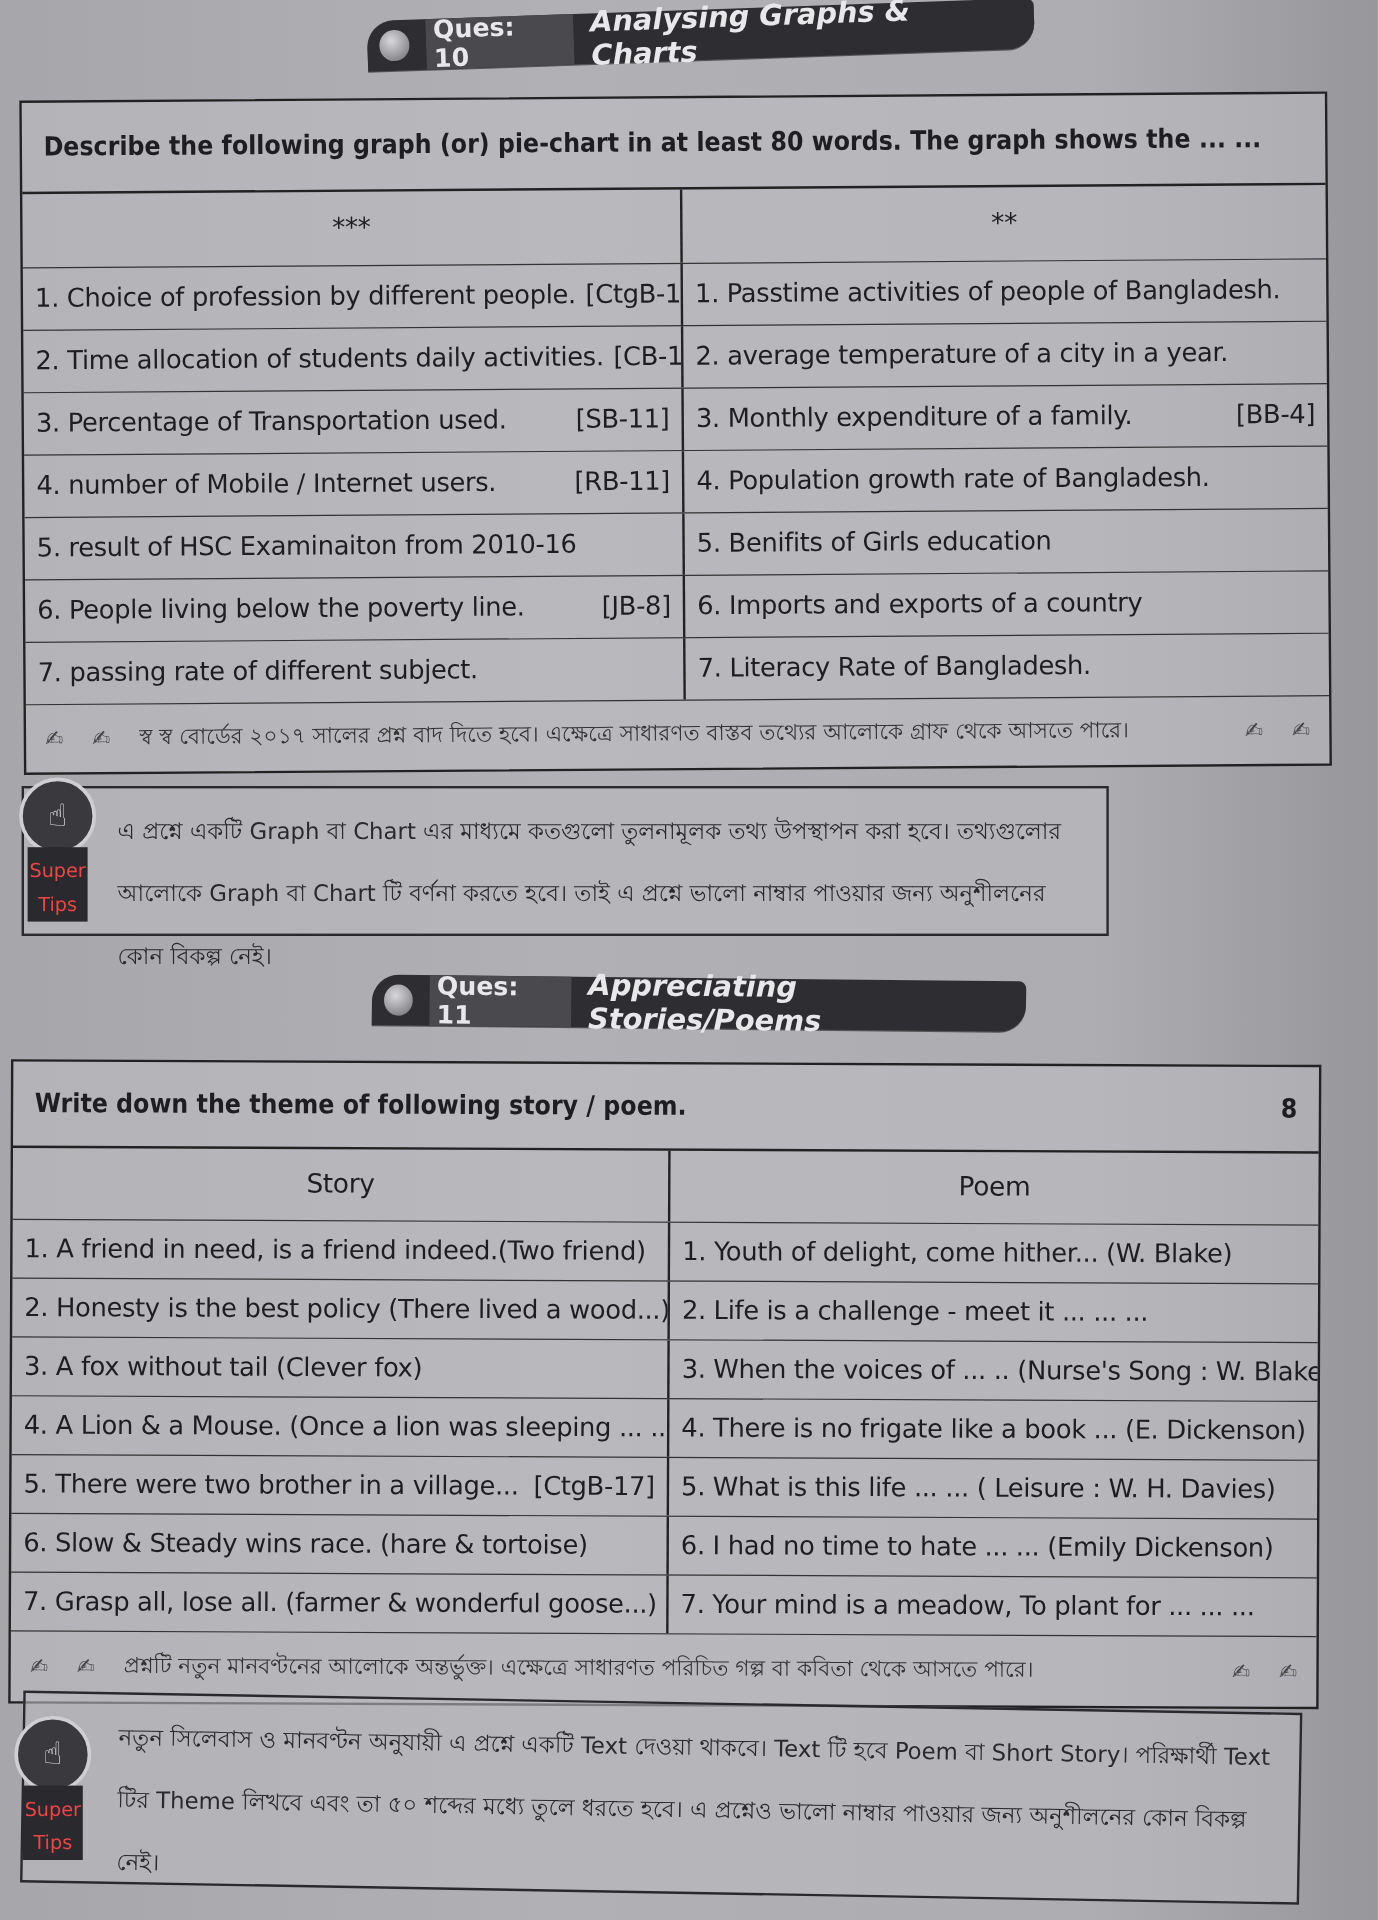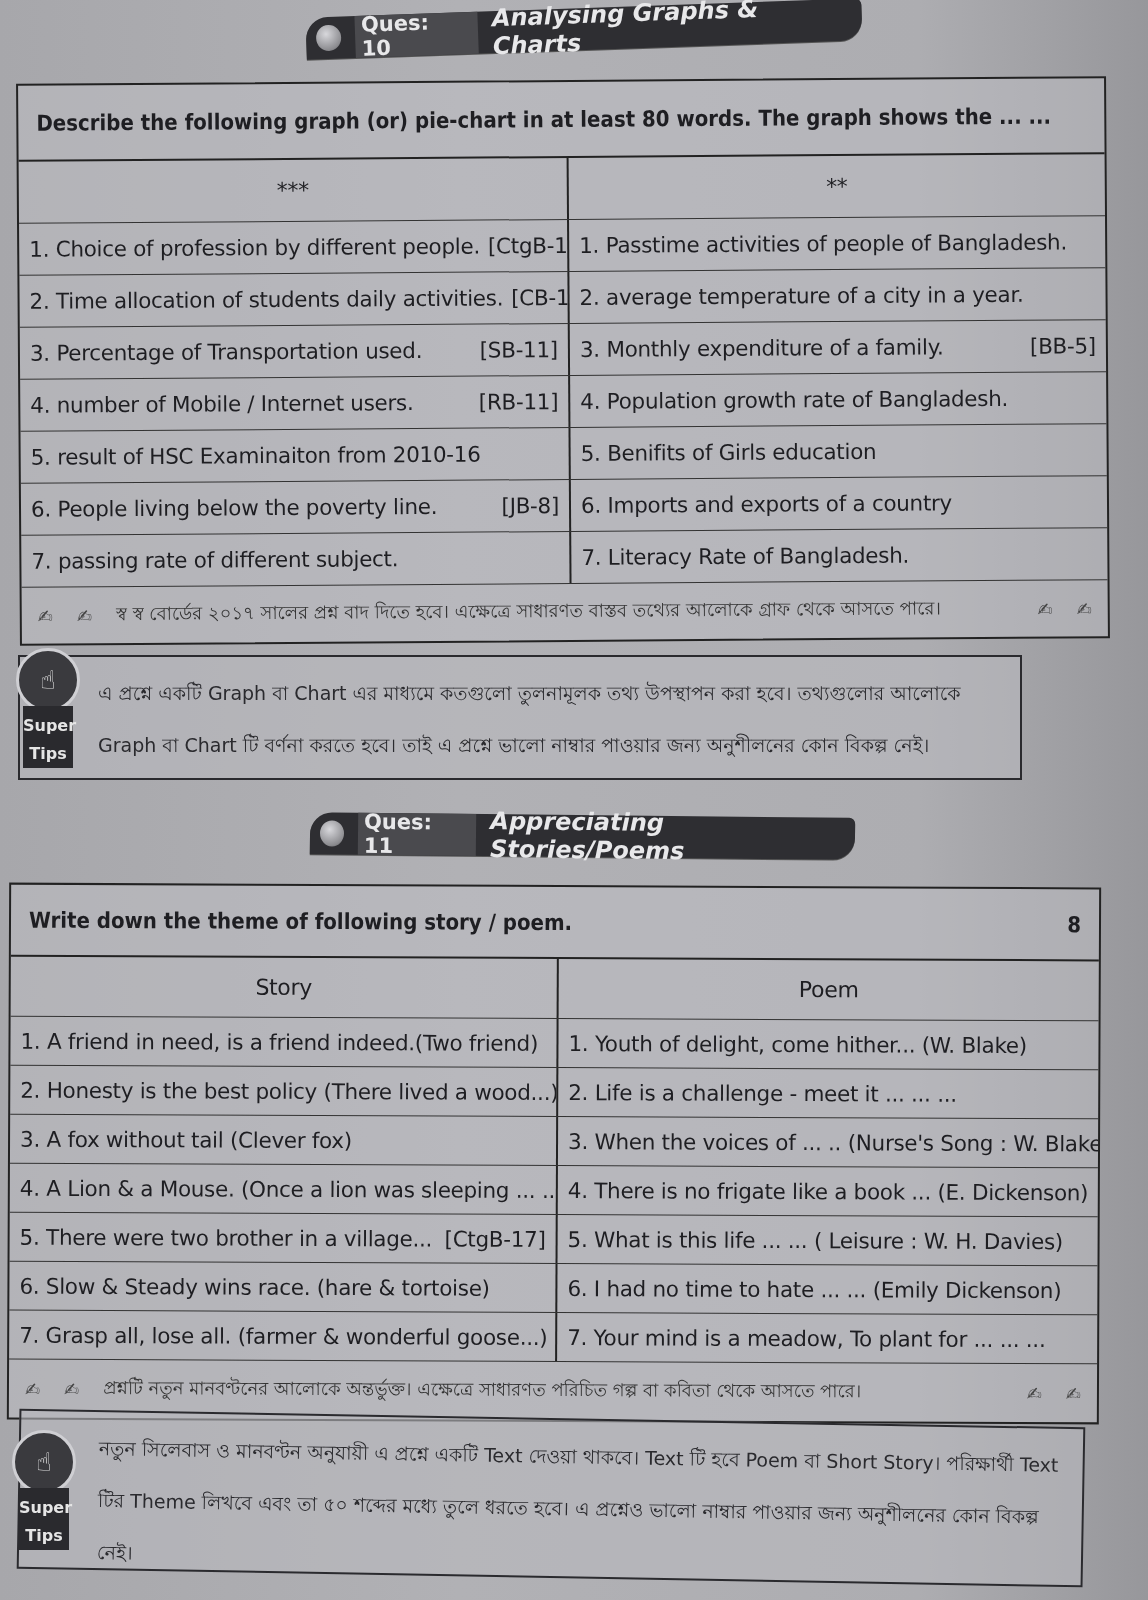--- a/index.html
+++ b/index.html
@@ -97,30 +97,30 @@
       position: absolute; width: 64px;
       display: flex; flex-direction: column; align-items: center;
     }
     .tips-badge .circle {
       width: 64px; height: 64px; border-radius: 50%;
       background: #3a3a3e; border: 3px solid #cfcfd3;
       display: flex; align-items: center; justify-content: center;
       color: #ddd; font-size: 26px;
     }
     .tips-badge .label {
-      background: #2a2a2e; color: #e5e5e5; width: 50px;
-      font-weight: bold; font-size: 16px; text-align: center; line-height: 28px;
+      background: #2a2a2e; color: #ef4444; width: 50px;
+      font-weight: normal; font-size: 16px; text-align: center; line-height: 28px;
       margin-top: -6px; padding-top: 6px;
     }
     .tips-text {
       position: absolute; left: 78px; right: 10px; top: 10px;
       font-size: 19px; line-height: 52px; color: #2a2a2e;
       font-family: "DejaVu Sans", sans-serif;
     }
-    #tips10 { left: 18px; top: 655px; width: 1004px; height: 125px; transform: rotate(0deg); }
+    #tips10 { left: 18px; top: 655px; width: 906px; height: 125px; transform: rotate(0deg); }
     #badge10 { left: 16px; top: 648px; }
     #tips11 { left: 18px; top: 1418px; width: 1066px; height: 160px; transform: rotate(1deg); }
     #badge11 { left: 12px; top: 1430px; }
   </style>
 </head>
 <body>
 
 <div class="page">
 
   <div class="ques-banner" id="banner10">
@@ -157,21 +157,21 @@
           <span class="tag"></span>
         </div>
     </div>
     <div class="row data-row">
       <div class="cell left">
           <span>3. Percentage of Transportation used.</span>
           <span class="tag">[SB-11]</span>
         </div>
       <div class="cell">
           <span>3. Monthly expenditure of a family.</span>
-          <span class="tag">[BB-5]</span>
+          <span class="tag">[BB-4]</span>
         </div>
     </div>
     <div class="row data-row">
       <div class="cell left">
           <span>4. number of Mobile / Internet users.</span>
           <span class="tag">[RB-11]</span>
         </div>
       <div class="cell">
           <span>4. Population growth rate of Bangladesh.</span>
           <span class="tag"></span>

